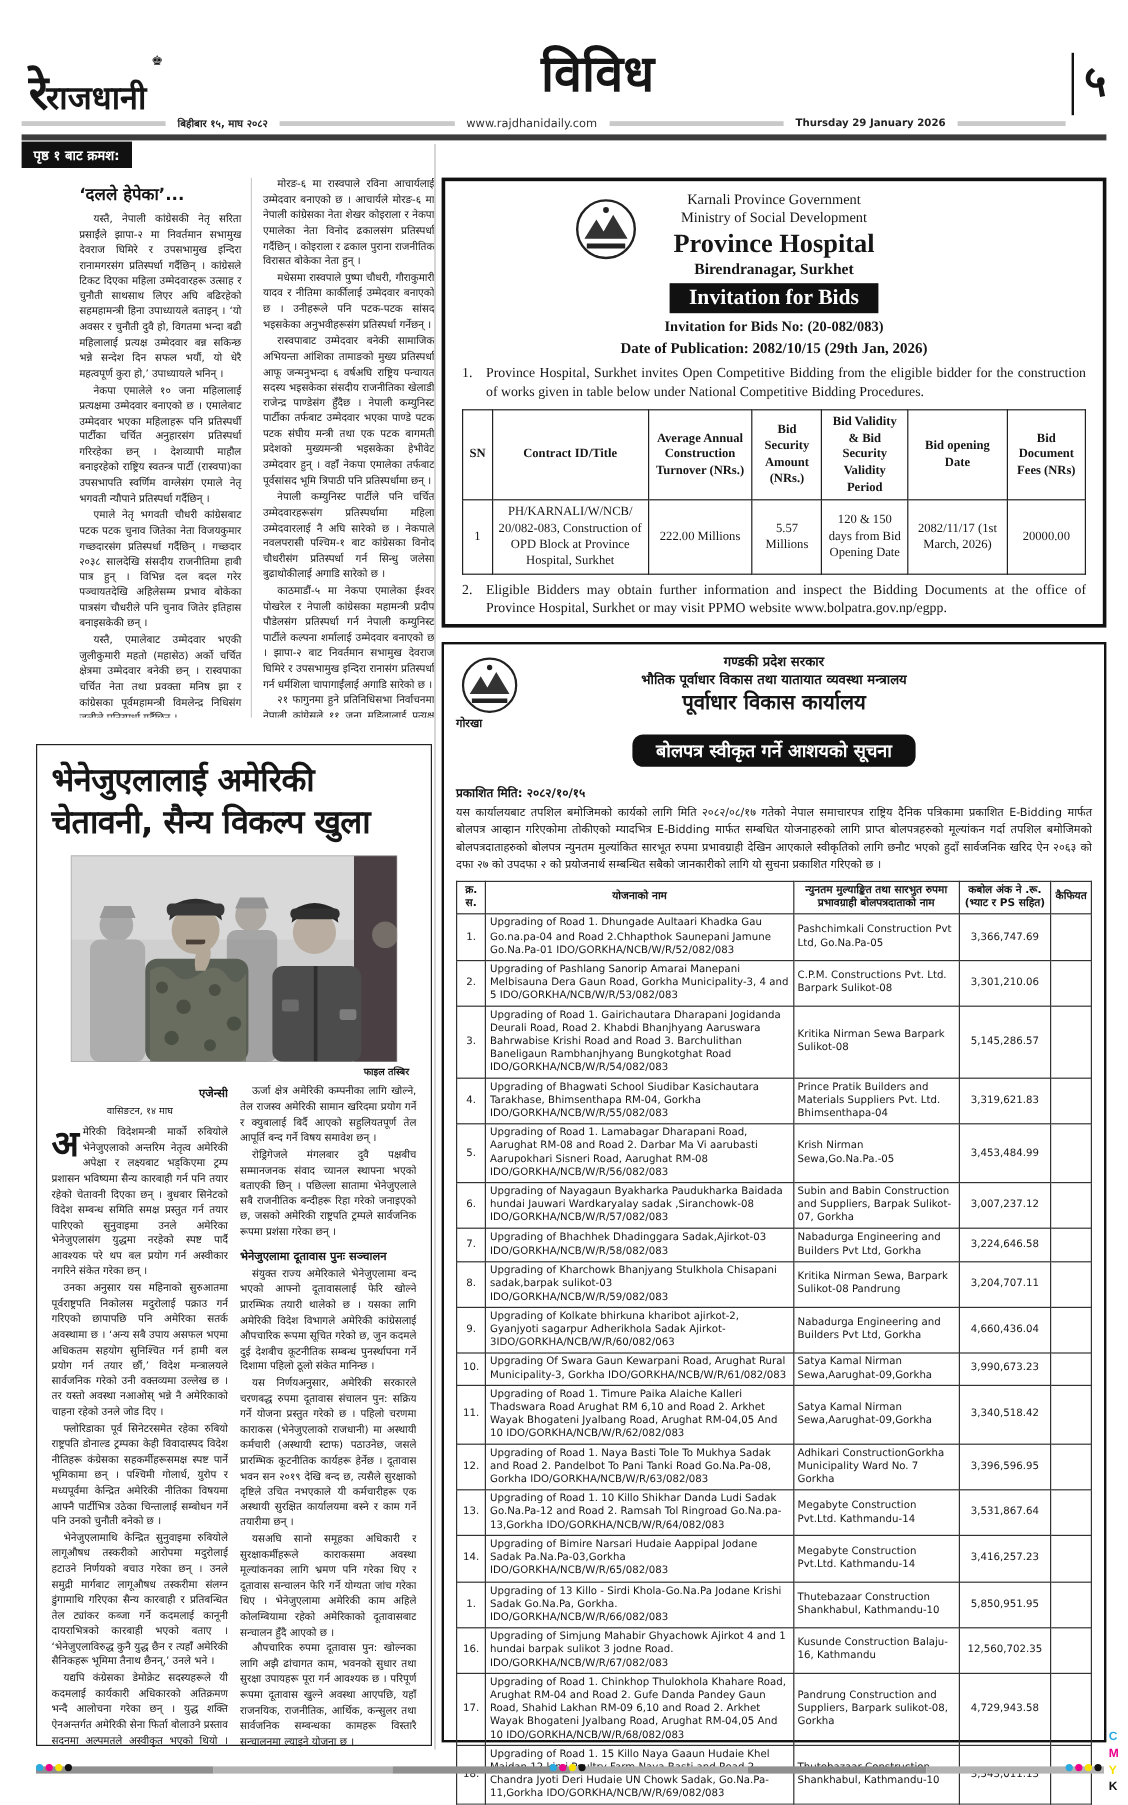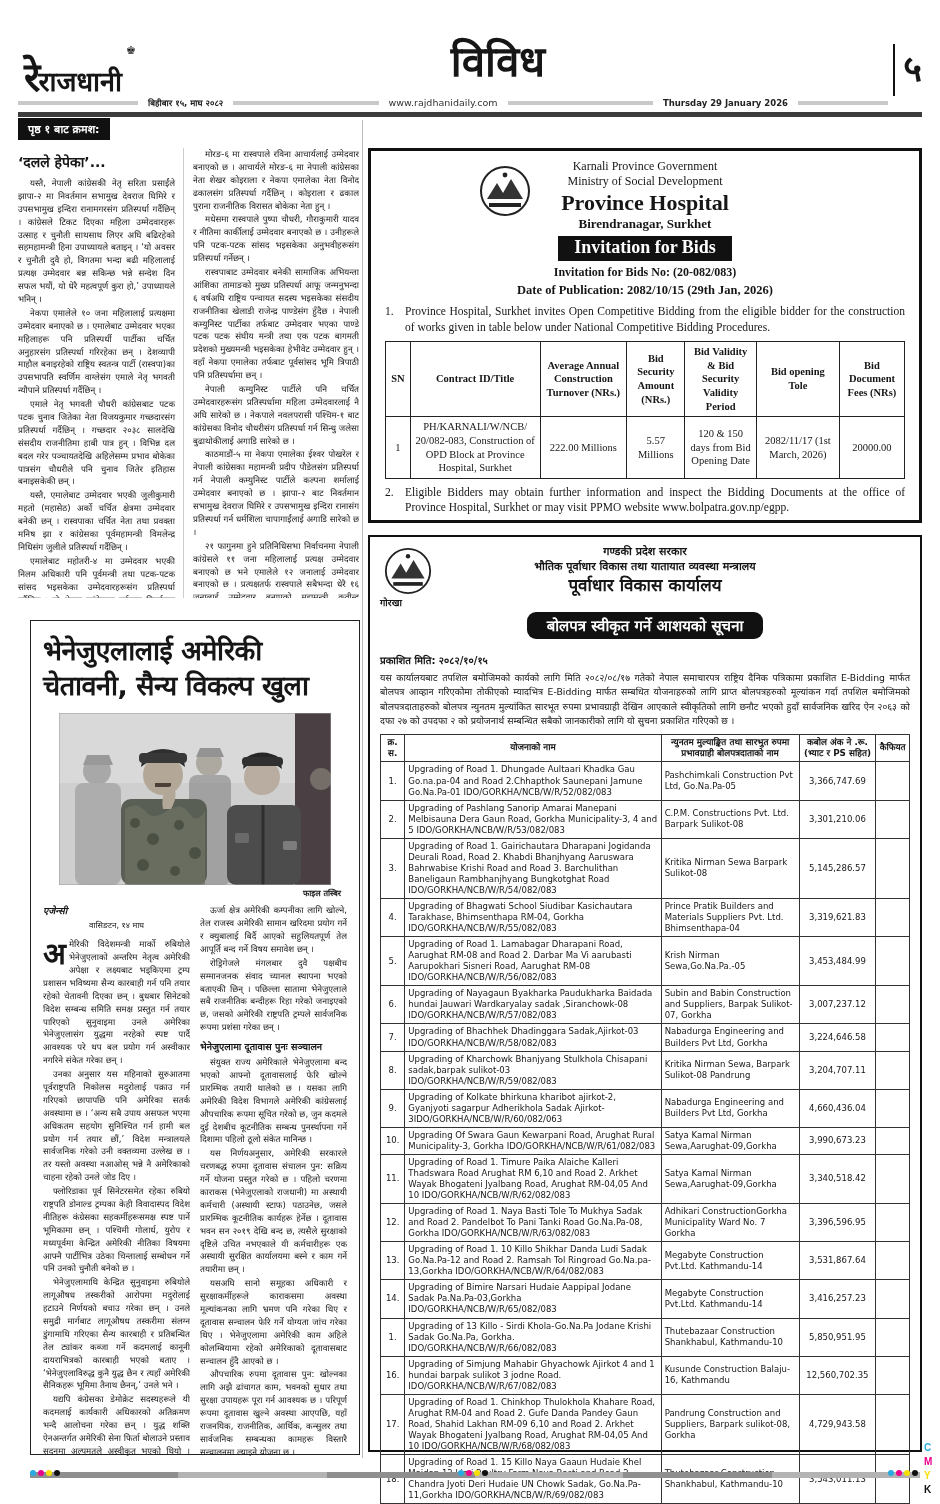--- a/index.html
+++ b/index.html
@@ -25,34 +25,34 @@
 
   
   .v-divider { position:absolute; top:120px; bottom:46px; width:1px; background:#bbb; }
 
   
   .left-sec { position:absolute; left:18px; top:118px; width:344px; height:1344px; }
   .cont-badge { display:inline-block; background:#111; color:#fff; font-size:11px; font-weight:bold;
                 padding:3px 10px 4px; }
   .story { position:absolute; left:0; top:30px; width:344px; height:474px; overflow:hidden; }
   .story-title { font-size:14px; font-weight:bold; margin:4px 0 6px; }
-  .story-cols { display:flex; gap:9px; }
+  .story-cols { display:flex; gap:9px;margin-left:48px; }
   .story-col { width:166px; height:450px; overflow:hidden; text-align:justify; }
   .story-col.first { border-right:1px solid #ccc; padding-right:8px; }
   .para { font-size:8.6px; line-height:1.5; text-indent:12px; margin-bottom:1px; }
 
   
   .ven-box { position:absolute; left:12px; top:502px; width:330px; height:835px;
              border:1.5px solid #222; padding:12px 12px 8px; background:#fff; }
   .ven-headline { font-size:27px; font-weight:bold; line-height:1.3; letter-spacing:-0.5px; }
   .ven-photo { margin:10px auto 2px; width:272px; height:172px; display:block; }
   .ven-caption { text-align:right; font-size:8px; font-weight:bold; margin:2px 6px 6px 0; }
   .ven-cols { display:flex; gap:10px; }
   .ven-col { width:148px; height:552px; overflow:hidden; text-align:justify; }
-  .byline { text-align:left; font-size:9.5px; font-weight:bold;font-style:italic; }
+  .byline { text-align:right; font-size:9.5px; font-weight:bold; }
   .dateline { text-align:center; font-size:8px; margin:2px 0 8px; }
   .dropcap { float:left; font-size:30px; font-weight:bold; line-height:0.85; padding:3px 3px 0 0; }
   .ven-col .para { text-indent:10px; font-size:8.6px; }
   .ven-col .para.nodent { text-indent:0; }
   .subhead { font-size:9.5px; font-weight:bold; margin:6px 0 3px; text-align:left; }
 
   
   .right-sec { position:absolute; left:366px; top:118px; width:556px; height:1344px; }
 
   .bid-box { position:absolute; left:2px; top:30px; width:554px; height:375px;
@@ -261,21 +261,21 @@
         <span>Province Hospital, Surkhet invites Open Competitive Bidding from the eligible bidder for the construction of works given in table below under National Competitive Bidding Procedures.</span>
       </div>
       <table class="bid-table">
         <tbody>
             <tr>
           <th style="width:26px">SN</th>
           <th style="width:138px">Contract ID/Title</th>
           <th style="width:96px">Average Annual Construction Turnover (NRs.)</th>
           <th style="width:64px">Bid Security Amount (NRs.)</th>
           <th style="width:84px">Bid Validity &amp; Bid Security Validity Period</th>
-          <th style="width:96px">Bid opening Tole</th>
+          <th style="width:96px">Bid opening Date</th>
           <th style="width:70px">Bid Document Fees (NRs)</th>
         </tr>
         <tr>
           <td>1</td>
           <td>PH/KARNALI/W/NCB/ 20/082-083, Construction of OPD Block at Province Hospital, Surkhet</td>
           <td>222.00 Millions</td>
           <td>5.57 Millions</td>
           <td>120 &amp; 150 days from Bid Opening Date</td>
           <td>2082/11/17 (1st March, 2026)</td>
           <td>20000.00</td>

